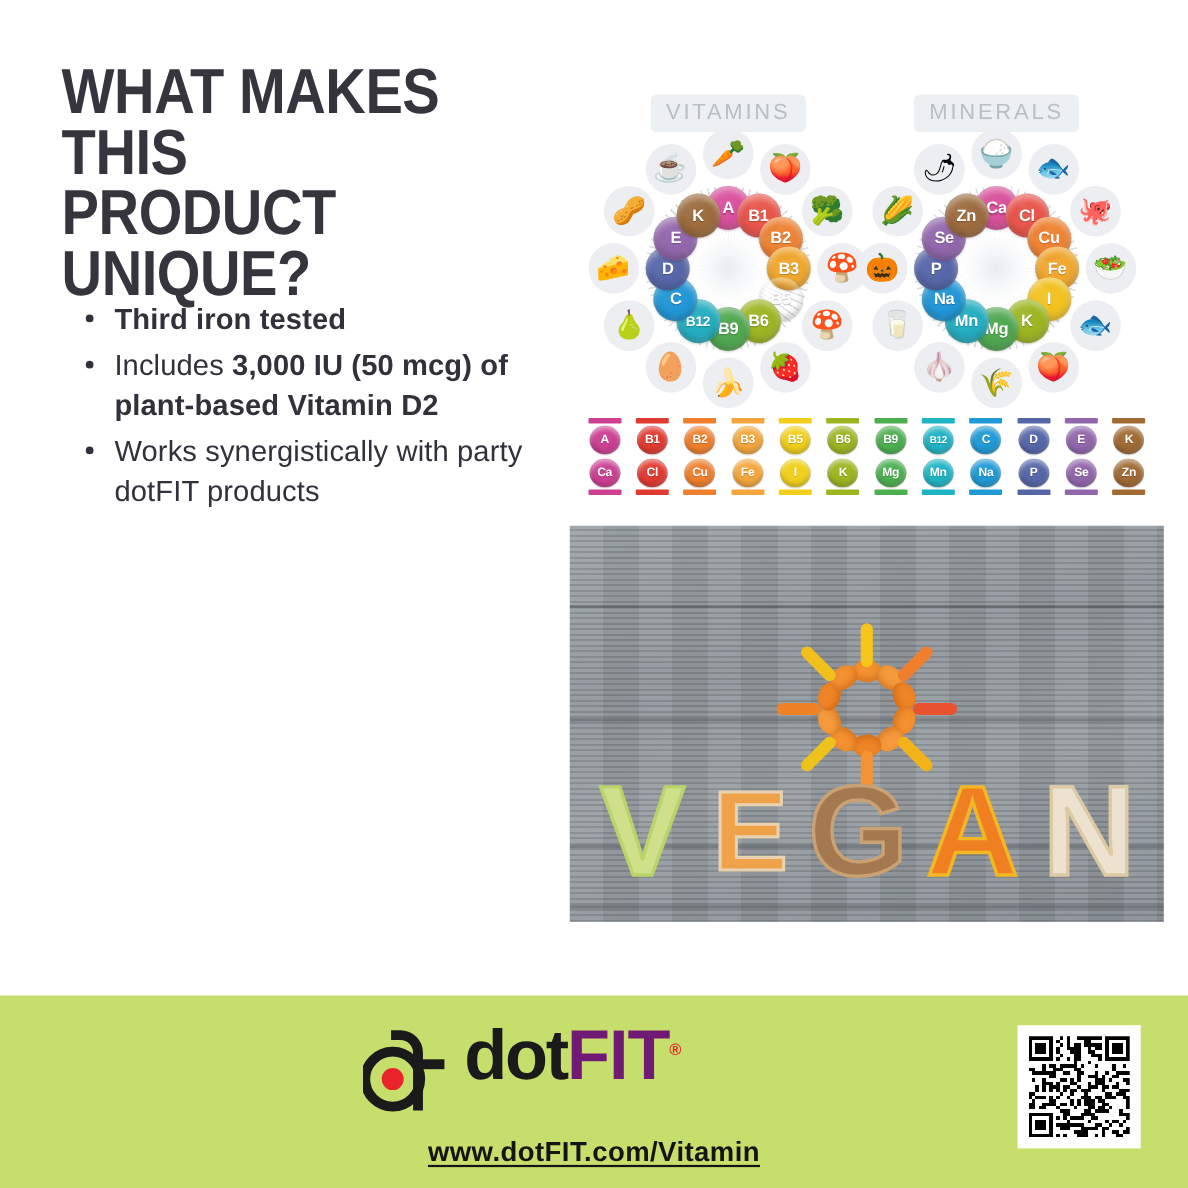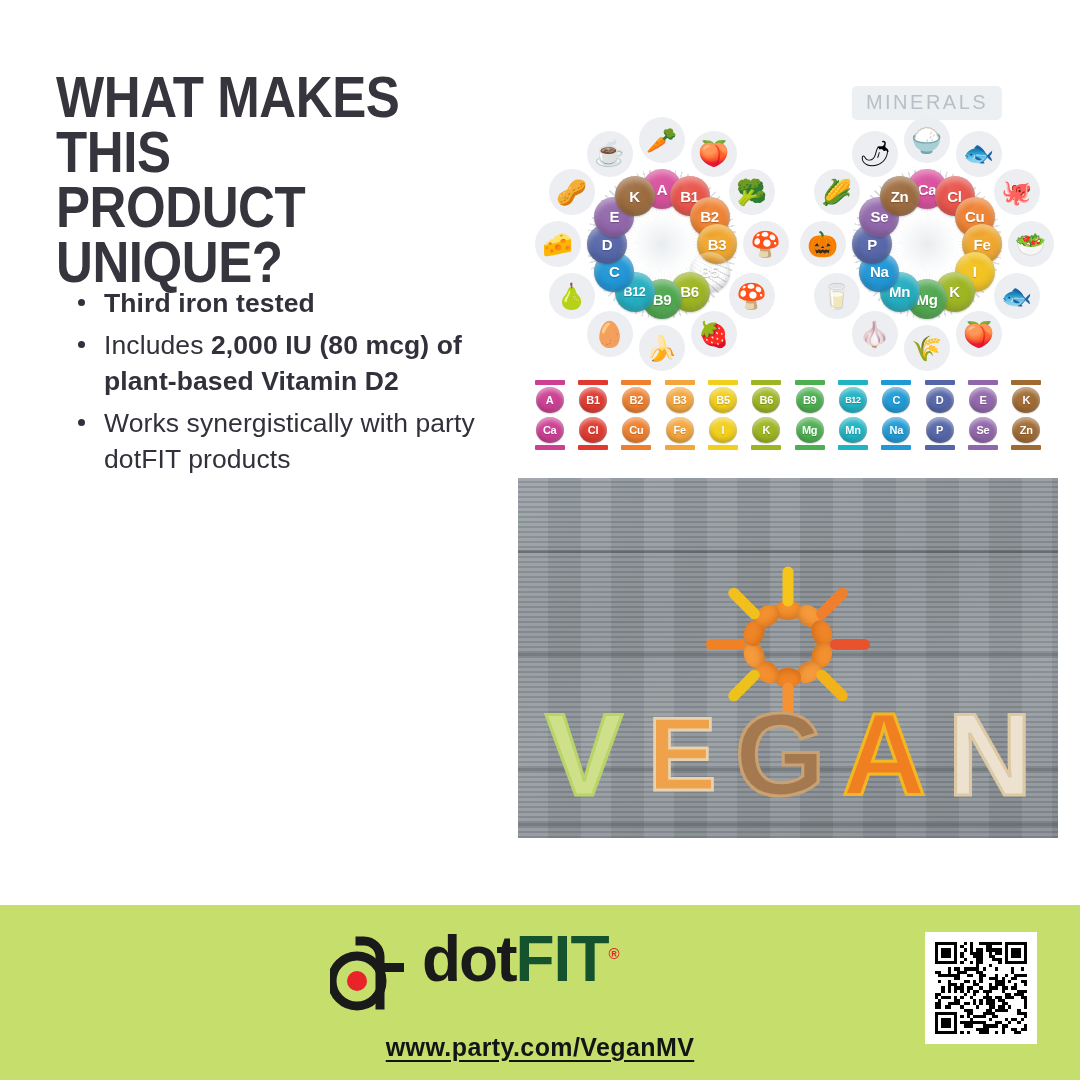--- a/index.html
+++ b/index.html
@@ -4,21 +4,21 @@
 <style>
   * { box-sizing: border-box; margin: 0; padding: 0; }
   html, body {
     width: 1080px; height: 1080px;
     font-family: "Liberation Sans", sans-serif;
     background: #ffffff; overflow: hidden;
   }
   .poster { position: relative; width: 1080px; height: 1080px; background: #ffffff; }
 
   
-  .left-col { position: absolute; left: 0; top: 13px; width: 520px; height: 905px; }
+  .left-col { position: absolute; left: 0; top: 0; width: 520px; height: 905px; }
 
   .headline {
     position: absolute; left: 56px; top: 56px; width: 460px;
     font-family: "Liberation Sans Narrow", "Liberation Sans", sans-serif;
     font-weight: 700; font-size: 58px; line-height: 0.95;
     letter-spacing: -0.5px; color: #36343d;
     text-transform: uppercase;
     transform: scaleX(0.88); transform-origin: left top;
   }
   .headline .l2 { display: block; }
@@ -33,21 +33,21 @@
     content: ""; position: absolute; left: 16px; top: 14px;
     width: 7px; height: 7px; border-radius: 50%; background: #32303a;
   }
   .bullet b { font-weight: 700; }
   .bullet.all-bold { font-weight: 700; }
 
   
   .wheels { position: absolute; left: 520px; top: 78px; width: 540px; height: 300px; }
   .wheel-block { position: absolute; top: 0; width: 260px; height: 300px; }
   .wheel-block.vitamins { left: 12px; }
-  .wheel-block.minerals { left: 277px; }
+  .wheel-block.minerals { left: 256px; }
 
   .wheel-title {
     position: absolute; top: 8px; left: 50%; transform: translateX(-50%);
     background: #edf0f2; border-radius: 5px;
     padding: 5px 14px 6px;
     font-size: 20px; letter-spacing: 2.5px; font-weight: 400;
     color: #b8bfc7; white-space: nowrap;
     font-family: "Liberation Sans Narrow", "Liberation Sans", sans-serif;
   }
 
@@ -127,21 +127,21 @@
     position: absolute; left: 0; top: 905px; width: 1080px; height: 175px;
     background: #c6de6c;
   }
   .logo-wrap { position: absolute; left: 330px; top: 22px; width: 360px; height: 100px; }
   .logo-mark { position: absolute; left: 0; top: 4px; width: 78px; height: 80px; }
   .logo-dotfit {
     position: absolute; left: 92px; top: 0px;
     font-size: 64px; font-weight: 700; letter-spacing: -2px; line-height: 1;
     color: #1a1a1a;
   }
-  .logo-dotfit .fit { color: #14532d; letter-spacing: -1px; }
+  .logo-dotfit .fit { color: #701a75; letter-spacing: -1px; }
   .logo-dotfit .reg { font-size: 15px; vertical-align: super; color: #e8232a; }
   .tagline {
     position: absolute; left: 190px; top: 68px;
     font-size: 19px; font-weight: 700; letter-spacing: 1.6px; color: #8f9296;
   }
   .tagline .tm { font-size: 10px; vertical-align: super; }
   .url {
     position: absolute; left: 0; top: 128px; width: 1080px; text-align: center;
     font-size: 25px; font-weight: 700; color: #141414;
     text-decoration: underline; text-underline-offset: 4px; letter-spacing: 0.4px;
@@ -158,27 +158,28 @@
 
 <div class="poster">
 
   <div class="left-col">
     <div class="headline">
       <span>WHAT MAKES THIS</span>
       <span class="l2">PRODUCT UNIQUE?</span>
     </div>
     <div class="bullets" id="bullet-list">
         <div class="bullet all-bold">Third iron tested</div>
-        <div class="bullet">Includes <b>2,000 IU (80 mcg) of plant-based Vitamin D2</b></div>
+        <div class="bullet">Includes <b>3,000 IU (50 mcg) of plant-based Vitamin D2</b></div>
         <div class="bullet">Works synergistically with party dotFIT products</div>
       </div>
   </div>
 
   <div class="wheels">
     <div class="wheel-block vitamins">
+      <div class="wheel-title">VITAMINS</div>
       <div class="wheel" id="wheel-vitamins">
         <div class="rays"></div>
         <div class="ray-core"></div>
       <div class="nut-badge" style="left: 130px; top: 73px; background: radial-gradient(circle at 35% 28%, rgba(217, 79, 156, 0.933), rgb(217, 79, 156) 55%, rgba(217, 79, 156, 0.8) 100%);">A</div>
           <div class="nut-badge" style="left: 157.5px; top: 80.3686px; background: radial-gradient(circle at 35% 28%, rgba(232, 84, 75, 0.933), rgb(232, 84, 75) 55%, rgba(232, 84, 75, 0.8) 100%);">B1</div>
           <div class="nut-badge" style="left: 177.631px; top: 100.5px; background: radial-gradient(circle at 35% 28%, rgba(239, 130, 50, 0.933), rgb(239, 130, 50) 55%, rgba(239, 130, 50, 0.8) 100%);">B2</div>
           <div class="nut-badge" style="left: 185px; top: 128px; background: radial-gradient(circle at 35% 28%, rgba(240, 166, 44, 0.933), rgb(240, 166, 44) 55%, rgba(240, 166, 44, 0.8) 100%);">B3</div>
           <div class="nut-badge" style="left: 177.631px; top: 155.5px;">B5</div>
           <div class="nut-badge" style="left: 157.5px; top: 175.631px; background: radial-gradient(circle at 35% 28%, rgba(156, 181, 33, 0.933), rgb(156, 181, 33) 55%, rgba(156, 181, 33, 0.8) 100%);">B6</div>
           <div class="nut-badge" style="left: 130px; top: 183px; background: radial-gradient(circle at 35% 28%, rgba(79, 167, 79, 0.933), rgb(79, 167, 79) 55%, rgba(79, 167, 79, 0.8) 100%);">B9</div>
@@ -358,21 +359,21 @@
       <svg class="logo-mark" viewBox="0 0 78 80">
         <circle cx="27" cy="50" r="25" fill="none" stroke="#1a1a1a" stroke-width="9"></circle>
         <circle cx="27" cy="50" r="10" fill="#e8232a"></circle>
         <path d="M50 74 L50 26 A16 16 0 0 0 34 10 L30 10" fill="none" stroke="#1a1a1a" stroke-width="9" stroke-linecap="square"></path>
         <rect x="52" y="32" width="22" height="9" fill="#1a1a1a"></rect>
       </svg>
       <div class="logo-dotfit">
         <span>dot</span><span class="fit">FIT</span><span class="reg">®</span>
       </div>
     </div>
-    <div class="url">www.party.com/VeganMV</div>
+    <div class="url">www.dotFIT.com/Vitamin</div>
   </div>
 
   <div class="qr-card">
     <svg class="qr" viewBox="0 0 29 29" shape-rendering="crispEdges" id="qr">
         <rect width="29" height="29" fill="#fff"></rect>
         <rect x="0" y="0" width="1" height="1" fill="#000"></rect>
         <rect x="1" y="0" width="1" height="1" fill="#000"></rect>
         <rect x="2" y="0" width="1" height="1" fill="#000"></rect>
         <rect x="3" y="0" width="1" height="1" fill="#000"></rect>
         <rect x="4" y="0" width="1" height="1" fill="#000"></rect>

